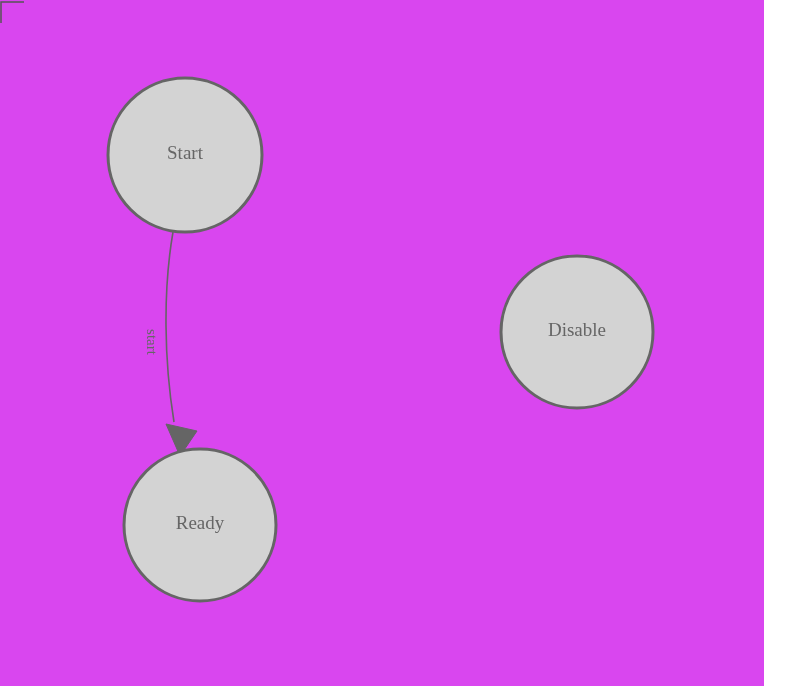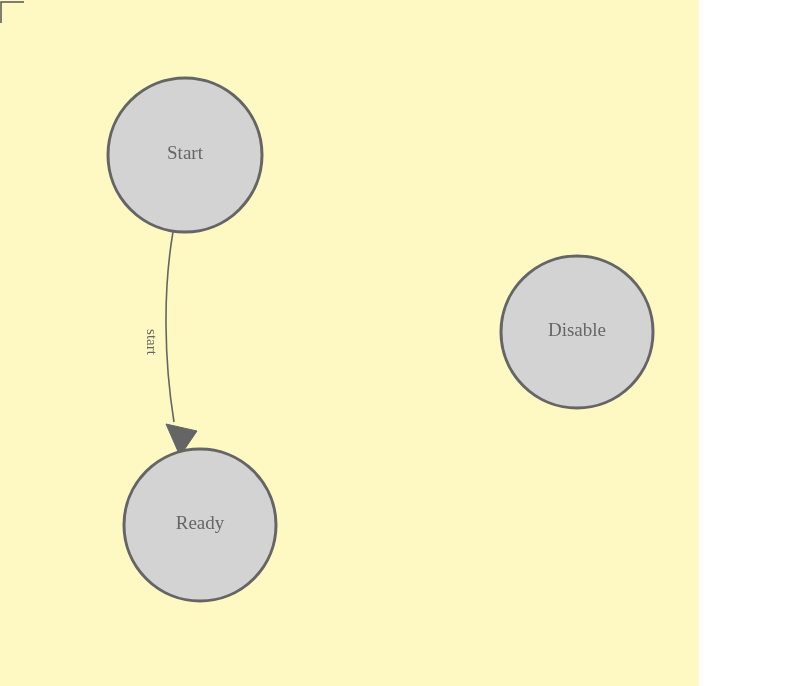--- a/index.html
+++ b/index.html
@@ -61,21 +61,21 @@
   }
   .corner-mark {
     fill: none;
     stroke: #555555;
     stroke-width: 1.5;
   }
 </style>
 </head>
 <body>
 
-<div id="canvas-root" style="width: 699px; height: 686px; background: #fef9c3; text-decoration: underline;">
+<div id="canvas-root" style="width: 764px; height: 686px; background: #d946ef; text-decoration: underline;">
 
   <svg id="diagram-svg" viewBox="0 0 799 686" xmlns="http://www.w3.org/2000/svg">
 
     <path class="corner-mark" d="M 1 23 L 1 2 L 24 2"></path>
 
     <g>
       <path class="edge-path" d="M 173 232 C 163 290 164 360 174 422"></path>
       <polygon class="edge-arrowhead" points="166,424 197,431 180,456"></polygon>
       <text class="edge-label" x="150" y="342" transform="rotate(90 150 342)">start</text>
     </g>

